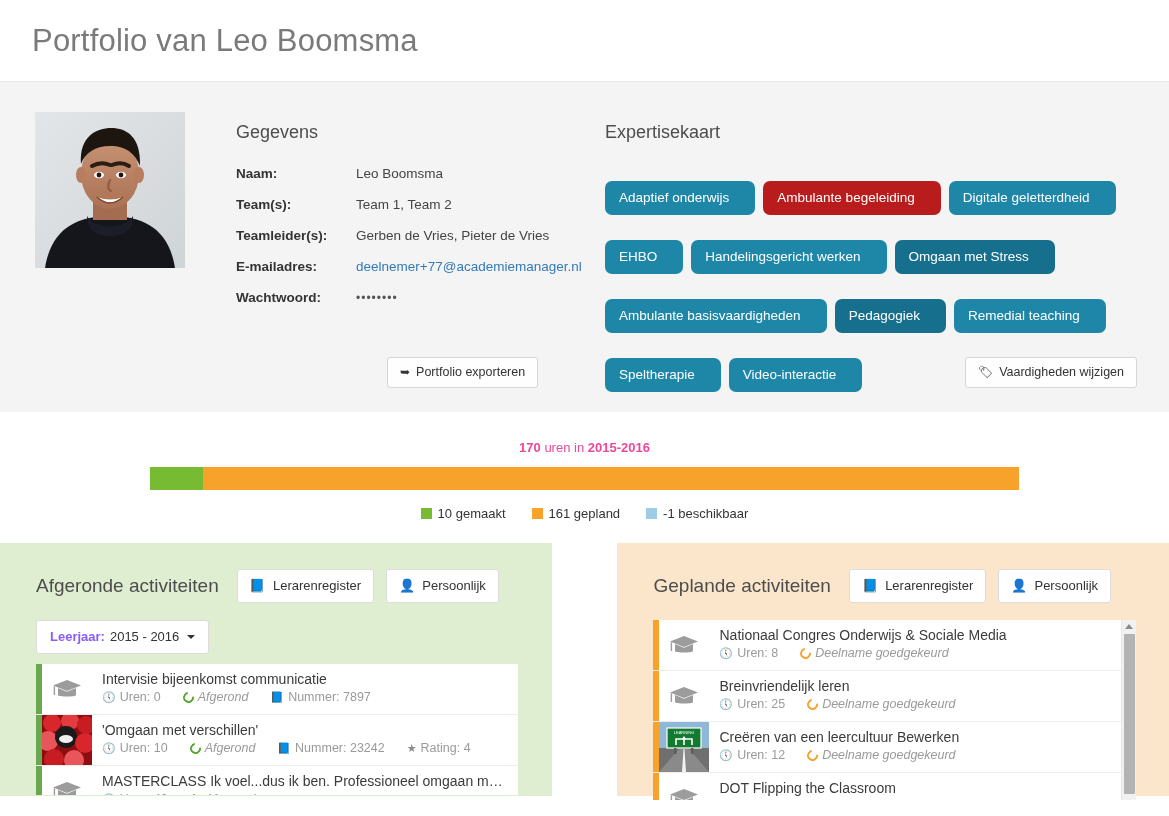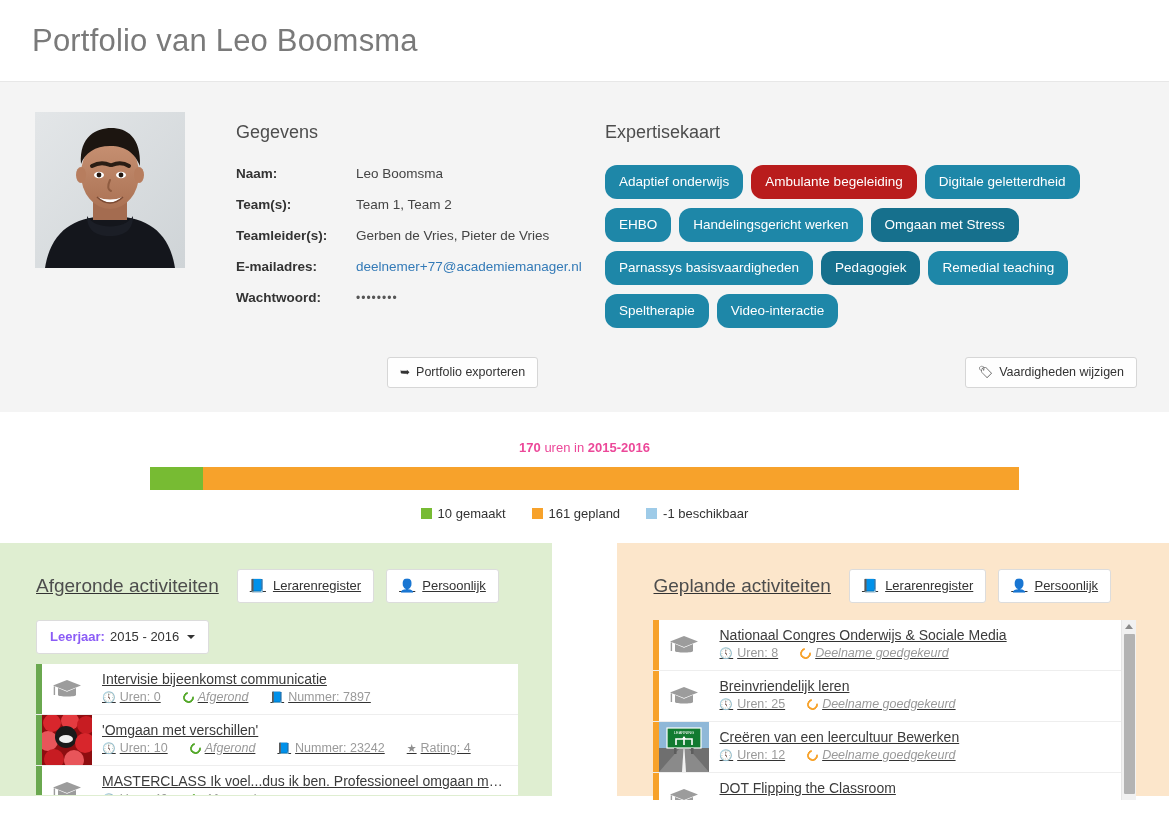--- a/index.html
+++ b/index.html
@@ -79,23 +79,23 @@
   .field-value { color: #444444; }
   .field-value.link { color: #337ab7; }
   .pw-dots { letter-spacing: 1px; font-size: 12px; color: #555; }
 
   
   .tag-rows { display: flex; flex-wrap: wrap; width: 536px; }
   .tag {
     background: #1e87a8;
     color: #ffffff;
     font-size: 13.5px;
-    padding: 9px 14px 10px 14px;
-    margin: 0 8px 9px 0;
-    border-radius: 12px;
+    padding: 9px 26px 10px 14px;
+    margin: 16px 8px 9px 0;
+    border-radius: 7px;
     white-space: nowrap;
     line-height: 15px;
     cursor: pointer;
   }
   .tag.dark { background: #16708d; }
 
   
   .profile-actions {
     position: absolute;
     left: 32px; right: 32px;
@@ -153,21 +153,20 @@
   }
   .legend-item { display: inline-flex; align-items: center; gap: 6px; }
   .swatch { width: 11px; height: 11px; display: inline-block; }
 
   
   .panels {
     display: flex;
     gap: 31px;
     padding: 0 0 0 0;
     height: 253px;
-    text-decoration: underline;
   }
   .panel { padding: 26px 30px 0 36px; }
   .panel-green { width: 568px; background: #dfeed1; }
   .panel-orange { width: 567px; margin-left: 34px; background: #fce6cb; }
 
   .panel-head {
     display: flex;
     align-items: center;
     gap: 12px;
     margin-bottom: 17px;
@@ -391,21 +390,21 @@
 
     <div class="expertise-col">
       <h2 class="section-heading">Expertisekaart</h2>
       <div class="tag-rows">
         <div class="tag" style="background: rgb(30, 135, 168);">Adaptief onderwijs</div>
         <div class="tag" style="background: #b91c1c;">Ambulante begeleiding</div>
         <div class="tag" style="background: rgb(30, 135, 168);">Digitale geletterdheid</div>
         <div class="tag" style="background: rgb(30, 135, 168);">EHBO</div>
         <div class="tag" style="background: rgb(30, 135, 168);">Handelingsgericht werken</div>
         <div class="tag dark" style="background: rgb(22, 112, 141);">Omgaan met Stress</div>
-        <div class="tag" style="background: rgb(30, 135, 168);">Parnassys basisvaardigheden</div>
+        <div class="tag" style="background: rgb(30, 135, 168);">Ambulante basisvaardigheden</div>
         <div class="tag dark" style="background: rgb(22, 112, 141);">Pedagogiek</div>
         <div class="tag" style="background: rgb(30, 135, 168);">Remedial teaching</div>
         <div class="tag" style="background: rgb(30, 135, 168);">Speltherapie</div>
         <div class="tag" style="background: rgb(30, 135, 168);">Video-interactie</div>
       </div>
     </div>
   </div>
 
   <div class="profile-actions">
     <button class="btn btn-export">

